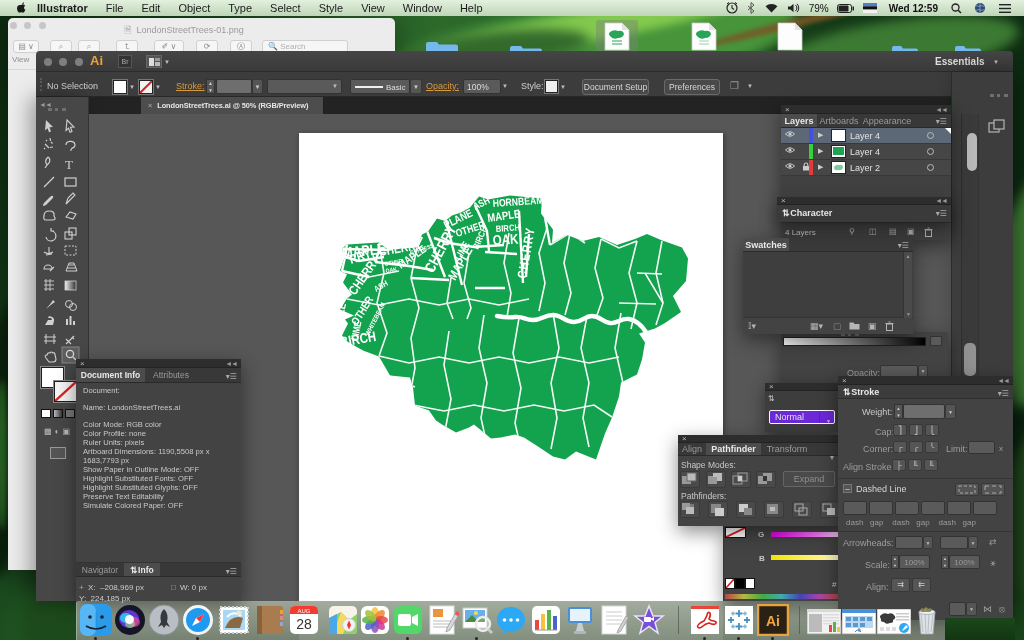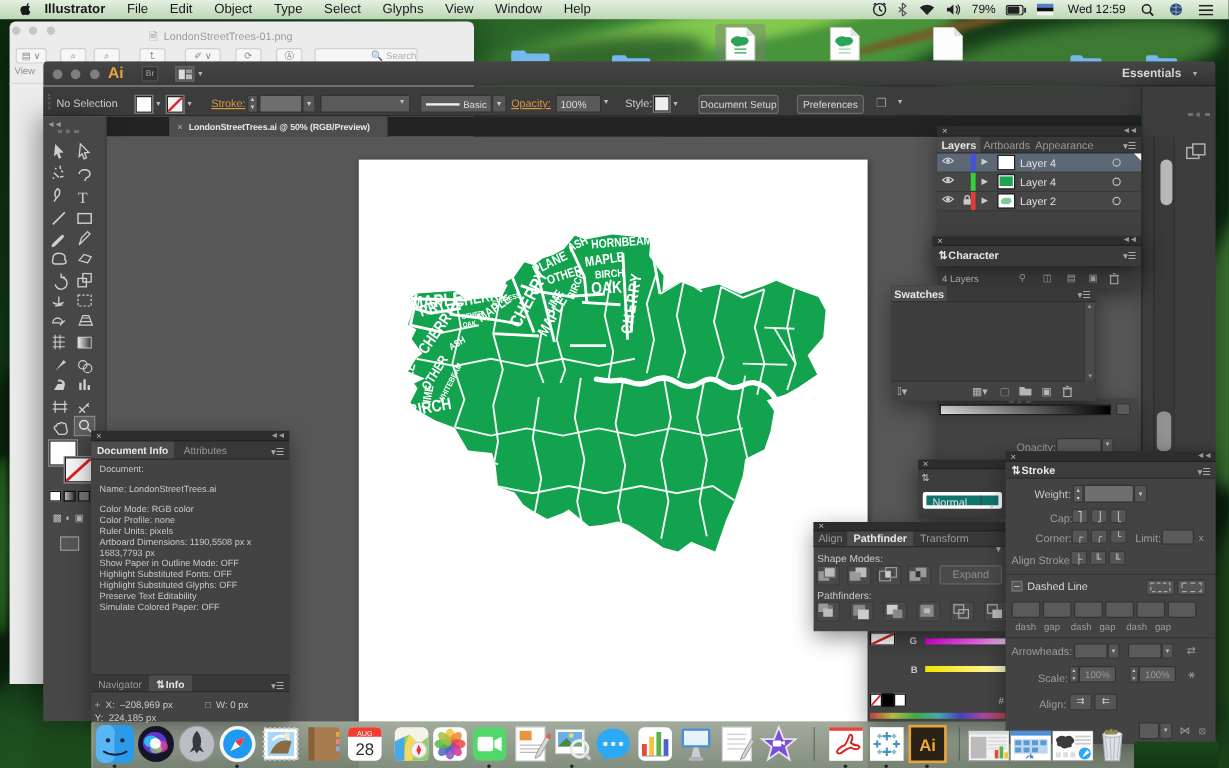--- a/index.html
+++ b/index.html
@@ -119,21 +119,21 @@
       <div class="tl" style="left:31px"></div>
   <div id="pvtitle">🗎&nbsp; LondonStreetTrees-01.png</div>
   <div id="pvtb">
    <div class="pvbtn" style="left:5px;width:26px">▤ ∨</div>
    <div class="pvbtn" style="left:42px;width:22px">⌕</div>
    <div class="pvbtn" style="left:70px;width:22px">⌕</div>
    <div class="pvbtn" style="left:108px;width:22px">⮤</div>
    <div class="pvbtn" style="left:146px;width:30px">✐ ∨</div>
    <div class="pvbtn" style="left:188px;width:22px">⟳</div>
    <div class="pvbtn" style="left:222px;width:22px">Ⓐ</div>
-   <div class="pvbtn" style="left:254px;width:86px;color:#b0b0b0;text-align:right;padding-left:5px">🔍 Search</div>
+   <div class="pvbtn" style="left:254px;width:86px;color:#b0b0b0;text-align:left;padding-left:5px">🔍 Search</div>
   </div>
   <div style="position:absolute;left:4px;top:37px;font-size:8px;color:#8f8f8f">View</div>
  </div>
  <div id="aiw" class="a">
   <div id="appbar" class="a">
    <div class="tl" style="left:8px"></div>
         <div class="tl" style="left:23px"></div>
         <div class="tl" style="left:39px"></div>
    <div class="a" style="left:54px;top:2px;color:#e8a33d;font-weight:bold;font-size:13px">Ai</div>
    <div class="a" style="left:82px;top:4px;width:14px;height:13px;background:#333;border:1px solid #555;color:#aaa;font-size:7px;text-align:center;line-height:12px">Br</div>
@@ -441,21 +441,21 @@
           <div style="font-size:5px;color:#bbb;text-align:center;line-height:11px">▼</div>
         </div>
    <div class="lbl" style="left:62px;top:54px;font-size:9px">Location:</div>
   </div>
 
   <div class="pnl" style="left:729px;top:332px;width:74px;height:49px;z-index:6;background:#3d3d3d">
    <div class="phead" style="height:8px">
           <span class="px" style="top:0">×</span>
         </div>
    <div class="a" style="left:3px;top:11px;color:#ccc;font-size:8px">⇅</div>
-   <div class="a" style="left:4px;top:27px;width:66px;height:14px;background:#0f766e;border:3px solid #ffffff;border-radius:2px;color:#e0e0e0;font-size:9px;line-height:13px;padding-left:5px">Normal<span style="position:absolute;right:14px;top:0;height:100%;border-left:1px solid #444"></span><span style="position:absolute;right:3px;top:4px;font-size:5px;color:#ccc">▼</span></div>
+   <div class="a" style="left:4px;top:27px;width:66px;height:14px;background:#6d28d9;border:1px solid #ffffff;border-radius:2px;color:#e0e0e0;font-size:9px;line-height:13px;padding-left:5px">Normal<span style="position:absolute;right:14px;top:0;height:100%;border-left:1px solid #444"></span><span style="position:absolute;right:3px;top:4px;font-size:5px;color:#ccc">▼</span></div>
   </div>
 
   <div class="pnl" style="left:642px;top:384px;width:160px;height:91px;z-index:7">
    <div class="phead" style="height:8px">
           <span class="px" style="top:0">×</span>
         </div>
    <div class="ptabs" style="top:8px;height:13px">
     <div class="ptab" style="left:0;width:28px;line-height:13px">Align</div>
     <div class="ptab on" style="left:28px;width:55px;line-height:13px">Pathfinder</div>
     <div class="ptab" style="left:83px;width:52px;line-height:13px">Transform</div>
@@ -667,21 +667,21 @@
  <div id="menubar" class="a">
   <svg class="mi" style="margin-left:16px;margin-right:2px" width="10" height="12" viewBox="0 0 10 12">
         <path d="M6.4,1.6 q0.3,-1 1.4,-1.4 q0.3,1.1 -0.4,1.9 q-0.6,0.7 -1,0.4 M5,3 q0.8,-0.6 2,-0.5 q1.4,0.1 2.1,1.2 q-1.2,0.8 -1.1,2.1 q0.1,1.4 1.3,1.9 q-0.4,1.3 -1.2,2.3 q-0.7,0.9 -1.5,0.6 q-0.7,-0.3 -1.4,-0.3 q-0.7,0 -1.4,0.3 q-0.8,0.3 -1.5,-0.6 Q1.2,8.6 1,6.4 Q0.9,4.2 2.6,3.3 q1.2,-0.6 2.4,-0.3" fill="#1a1a1a"></path>
       </svg>
   <span class="mi b">Illustrator</span>
       <span class="mi">File</span>
       <span class="mi">Edit</span>
       <span class="mi">Object</span>
       <span class="mi">Type</span>
       <span class="mi">Select</span>
-      <span class="mi">Glyphs</span>
+      <span class="mi">Style</span>
       <span class="mi">View</span>
       <span class="mi">Window</span>
       <span class="mi">Help</span>
   <div id="mright">
    <svg class="mi" width="12" height="12" viewBox="0 0 12 12" style="margin:0 4px">
           <circle cx="6" cy="6" r="5" fill="none" stroke="#222" stroke-width="1.2"></circle>
           <path d="M6,3 v3 l2,1.5" stroke="#222" fill="none" stroke-width="1.1"></path>
           <path d="M1,2 a6.5 6.5 0 0 1 2,-1.5 M11,2 a6.5 6.5 0 0 0 -2,-1.5" stroke="#222" fill="none" stroke-width="1"></path>
         </svg>
    <svg class="mi" width="8" height="12" viewBox="0 0 8 12" style="margin:0 5px">
@@ -698,21 +698,21 @@
    <svg class="mi" width="17" height="9" viewBox="0 0 17 9" style="margin:0 4px">
           <rect x="0.5" y="0.5" width="14" height="8" rx="2" fill="none" stroke="#222"></rect>
           <rect x="1.5" y="1.5" width="10" height="6" rx="1" fill="#222"></rect>
           <rect x="15.5" y="2.5" width="1.5" height="4" fill="#222"></rect>
         </svg>
    <svg class="mi" width="14" height="10" viewBox="0 0 14 10" style="margin:0 5px">
           <rect width="14" height="3.3" fill="#4a7fd4"></rect>
           <rect y="3.3" width="14" height="3.3" fill="#111"></rect>
           <rect y="6.6" width="14" height="3.4" fill="#f2f2f2"></rect>
         </svg>
-   <span class="mi" style="font-weight:400">Wed 12:59</span>
+   <span class="mi" style="font-weight:700">Wed 12:59</span>
    <svg class="mi" width="11" height="11" viewBox="0 0 11 11" style="margin:0 6px">
           <circle cx="4.5" cy="4.5" r="3.5" fill="none" stroke="#222" stroke-width="1.3"></circle>
           <line x1="7.2" y1="7.2" x2="10" y2="10" stroke="#222" stroke-width="1.5"></line>
         </svg>
    <svg class="mi" width="12" height="12" viewBox="0 0 12 12" style="margin:0 6px">
           <circle cx="6" cy="6" r="5" fill="#2a4a7a"></circle>
           <path d="M2,3.5 q2,1.5 4,0.5 t4,0.5 M2,8.5 q2,-1.5 4,-0.5 t4,-0.5" stroke="#9ab" fill="none" stroke-width=".8"></path>
           <path d="M6,1 v10" stroke="#9ab" stroke-width=".8"></path>
         </svg>
    <svg class="mi" width="12" height="9" viewBox="0 0 12 9">

